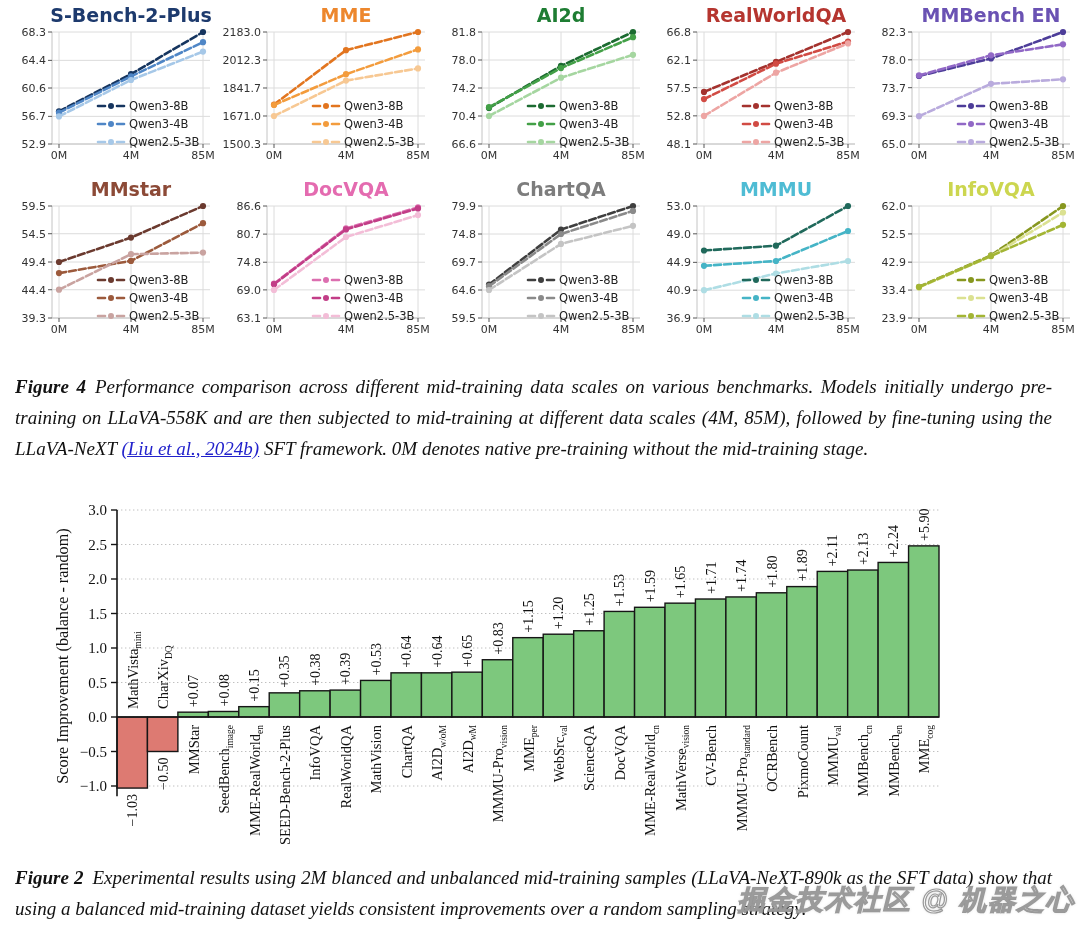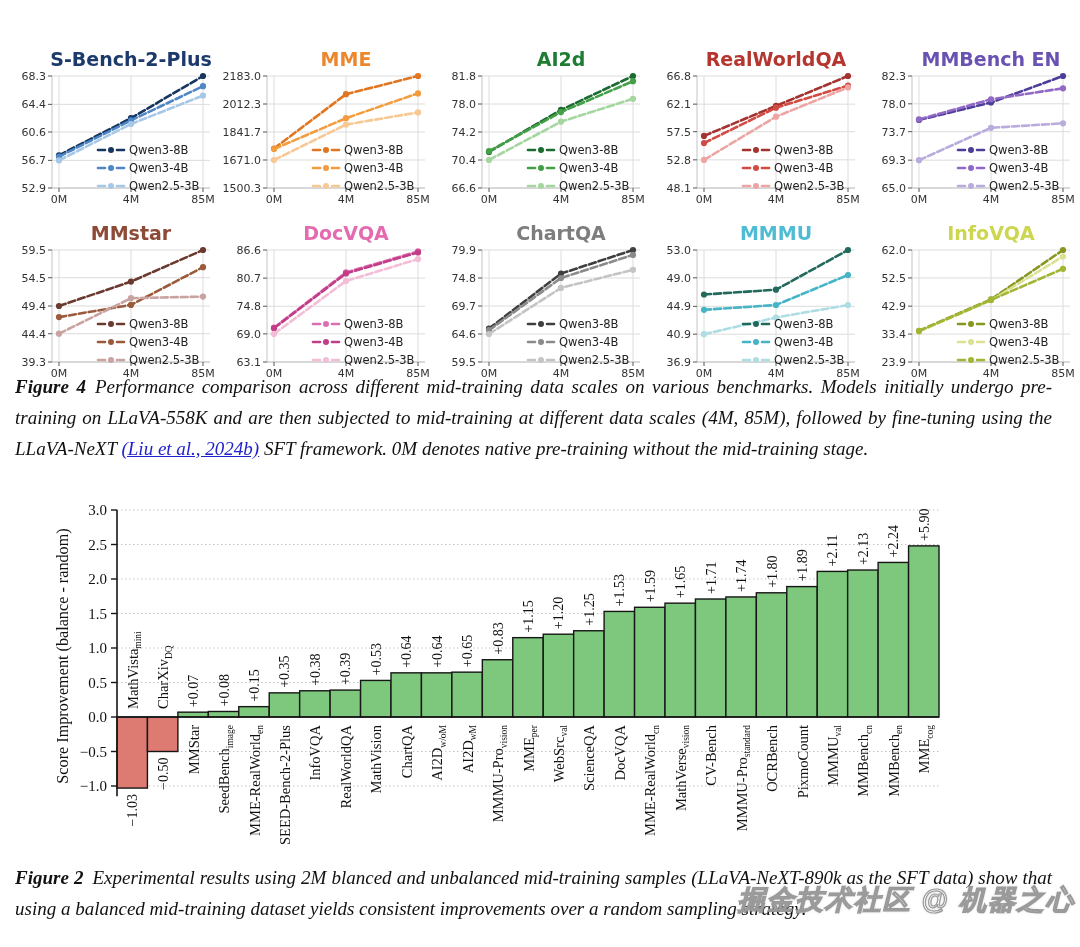--- a/index.html
+++ b/index.html
@@ -1,20 +1,20 @@
 <!DOCTYPE html>
 <html><head>
 <meta charset="utf-8">
 <style>
   html,body{margin:0;padding:0;background:#ffffff;}
   body{width:1080px;height:947px;position:relative;overflow:hidden;
        font-family:"Liberation Serif","DejaVu Serif",serif;color:#161616;}
 
   .charts-grid{position:absolute;top:4px;left:2px;width:1076px;}
-  .chart-row{display:flex;flex-direction:row;margin-top:44px;}
+  .chart-row{display:flex;flex-direction:row;}
   .chart-row + .chart-row{margin-top:12px;}
   .mini-chart{width:215px;height:162px;}
   .mini-chart svg{display:block;}
   svg text{font-family:"DejaVu Sans","Liberation Sans",sans-serif;}
   svg text.serif{font-family:"Liberation Serif","DejaVu Serif",serif;}
 
   .caption{position:absolute;left:15px;right:28px;font-size:19px;line-height:31px;
            text-align:justify;color:#111;font-style:italic;}
   .caption .figlabel{font-weight:bold;margin-right:9px;}
   .caption a{color:#2222cc;text-decoration:underline;cursor:pointer;}

